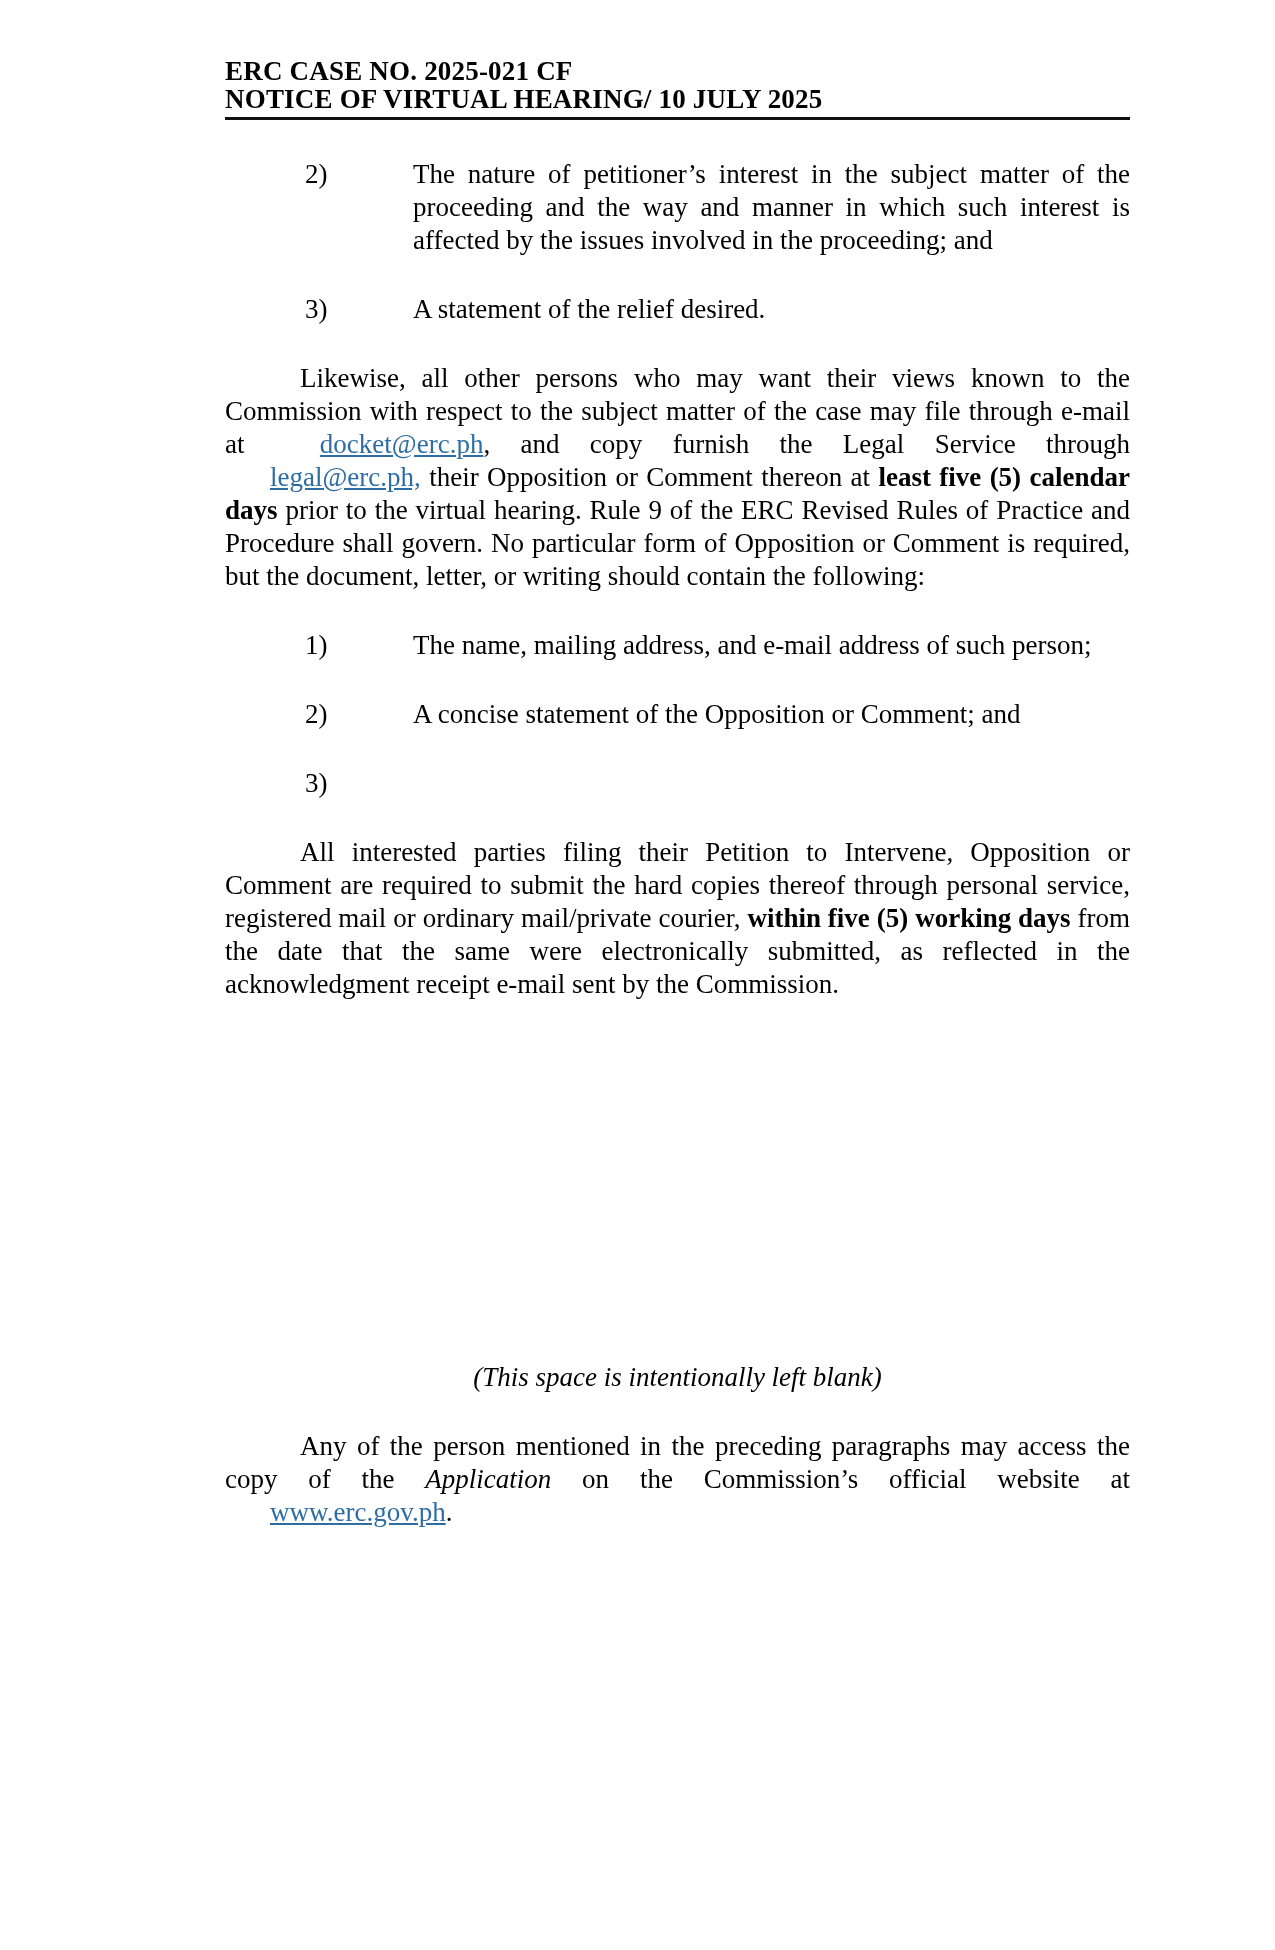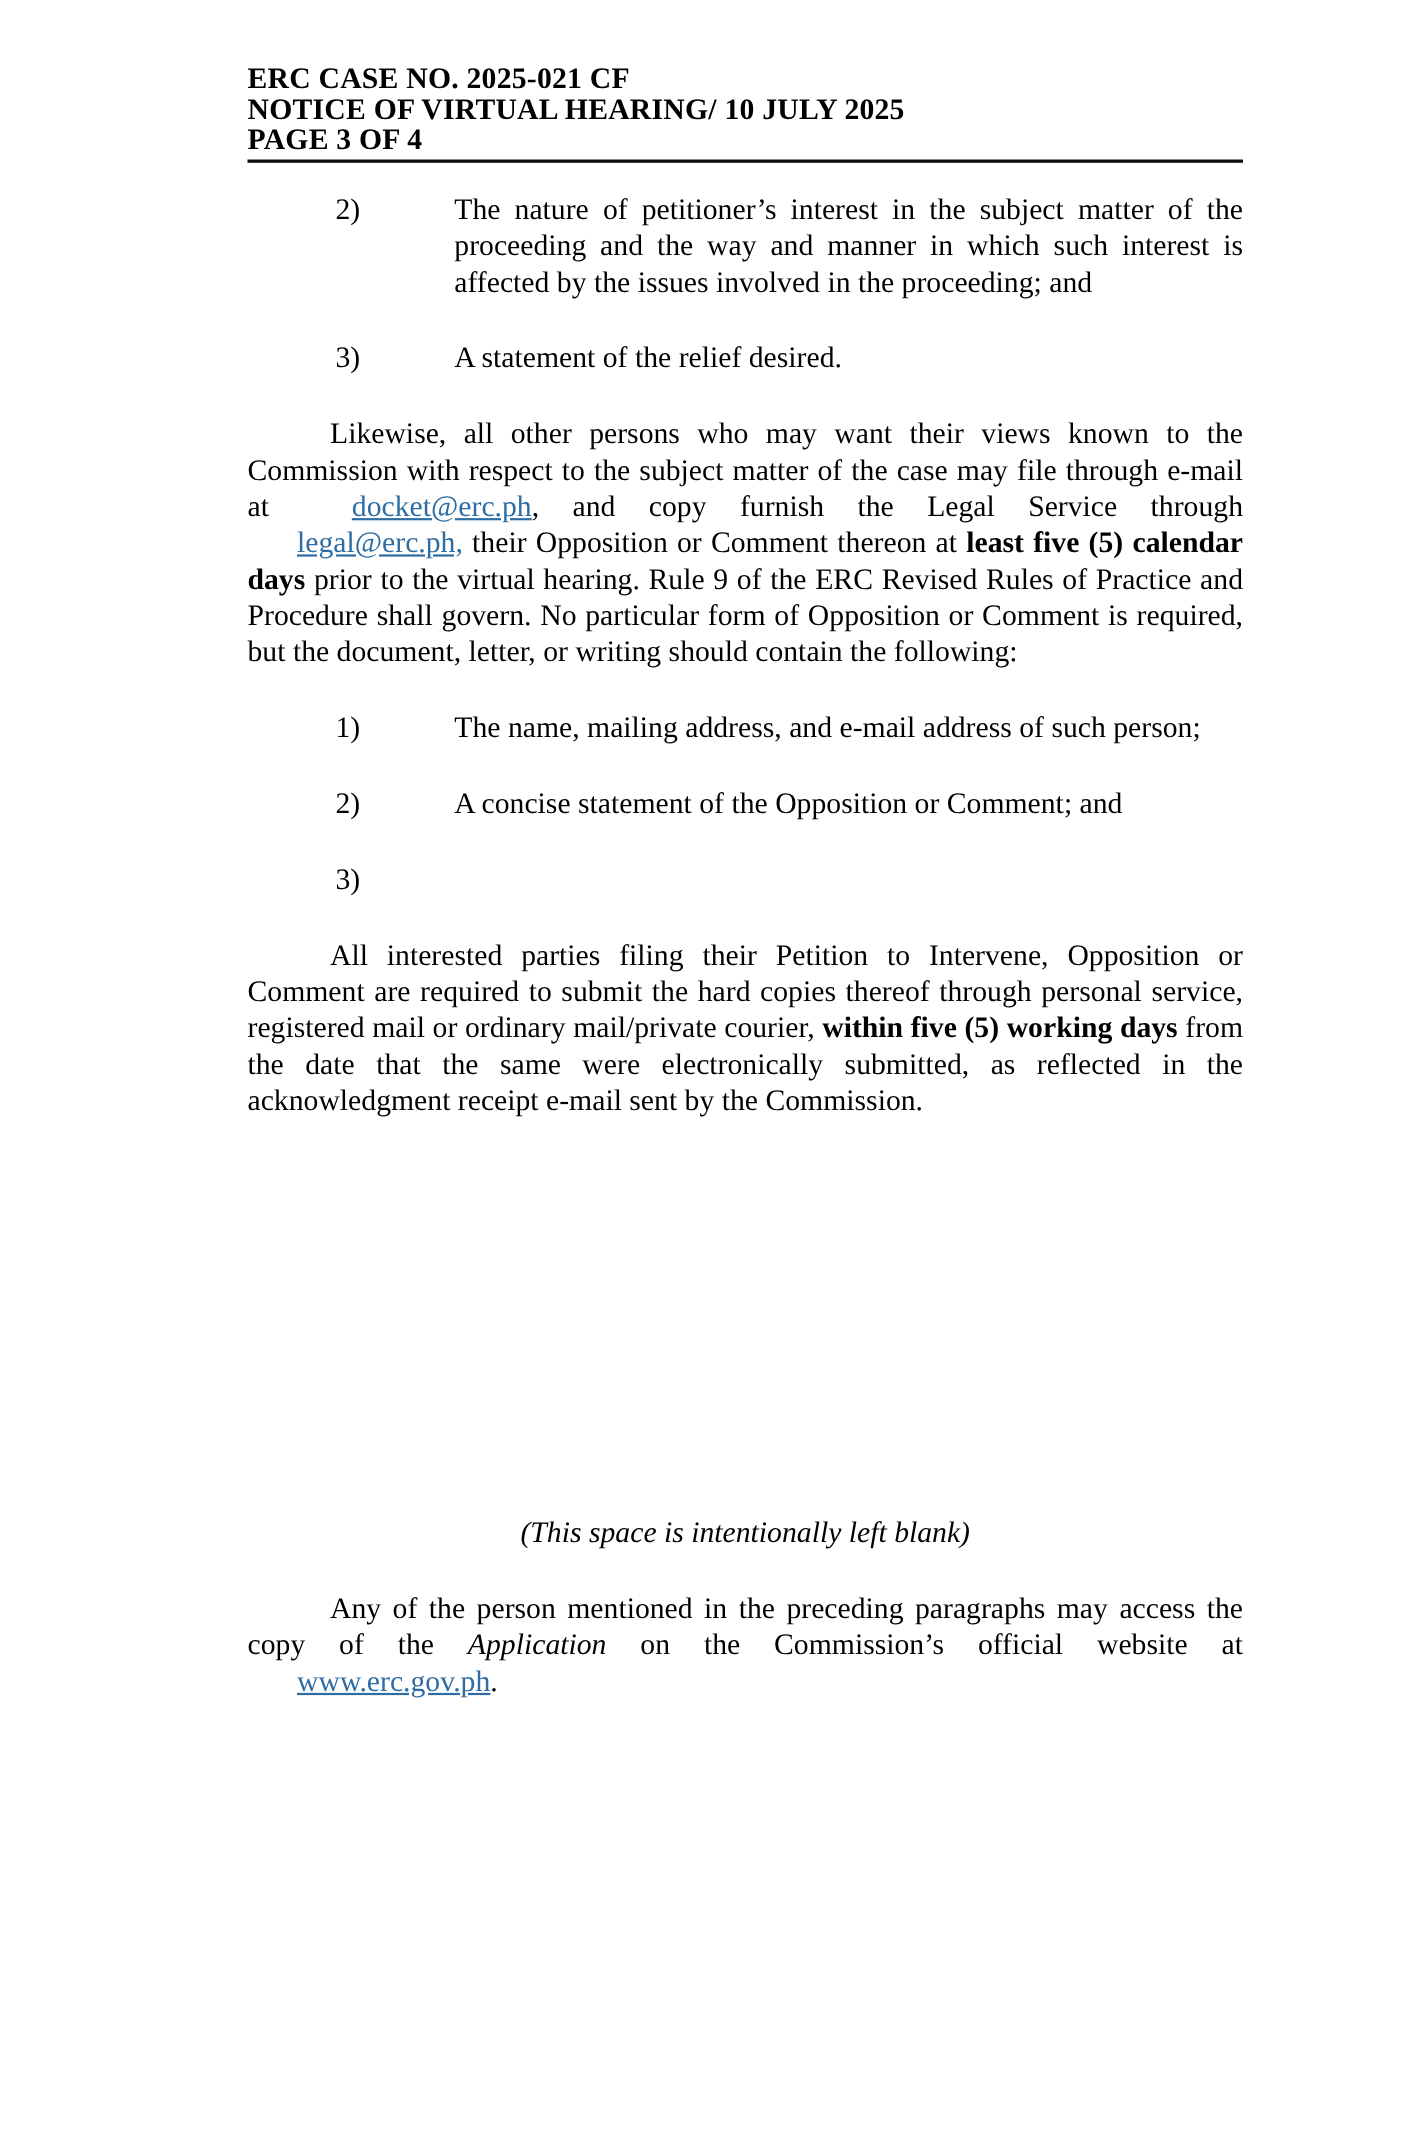--- a/index.html
+++ b/index.html
@@ -21,21 +21,21 @@
     top: 58px;
     width: 905px;
   }
   .doc-header {
     font-weight: bold;
     font-size: 27px;
     line-height: 27.5px;
     letter-spacing: 0.2px;
     border-bottom: 3px solid #101010;
     padding-bottom: 4px;
-    margin-bottom: 26px;
+    margin-bottom: 38px;
   }
   .blocks { font-size: 27px; line-height: 33px; }
   .block { margin-bottom: 36px; }
   .numbered { display: flex; padding-left: 80px; }
   .numbered .num { flex: 0 0 108px; }
   .numbered .body { flex: 1 1 auto; text-align: justify; }
   .para {
     text-align: justify;
     text-indent: 75px;
   }
@@ -55,21 +55,20 @@
 </style>
 </head>
 <body>
 
 <div class="page">
   <div class="content">
 
     <div class="doc-header">
       <div>ERC CASE NO. 2025-021 CF</div>
       <div>NOTICE OF VIRTUAL HEARING/ 10 JULY 2025</div>
-      <div>PAGE 3 OF 4</div>
     </div>
 
     <div class="blocks">
         <div class="block numbered">
           <span class="num">2)</span>
           <span class="body"><span class="">The nature of petitioner’s interest in the subject matter of the proceeding and the way and manner in which such interest is affected by the issues involved in the proceeding; and</span></span>
         </div>
         <div class="block numbered">
           <span class="num">3)</span>
           <span class="body"><span class="">A statement of the relief desired.</span></span>

